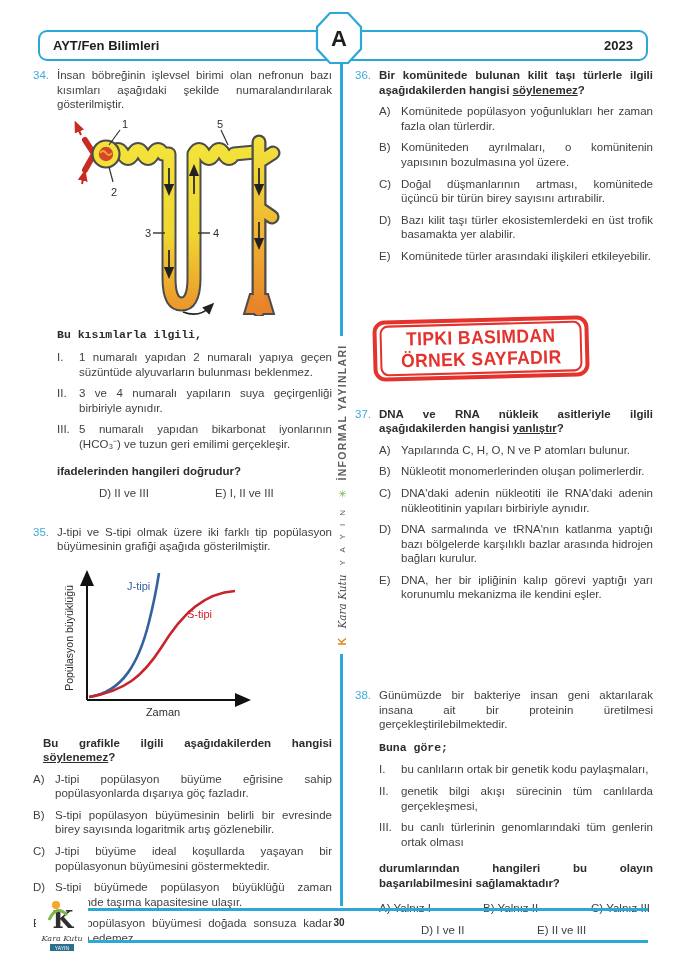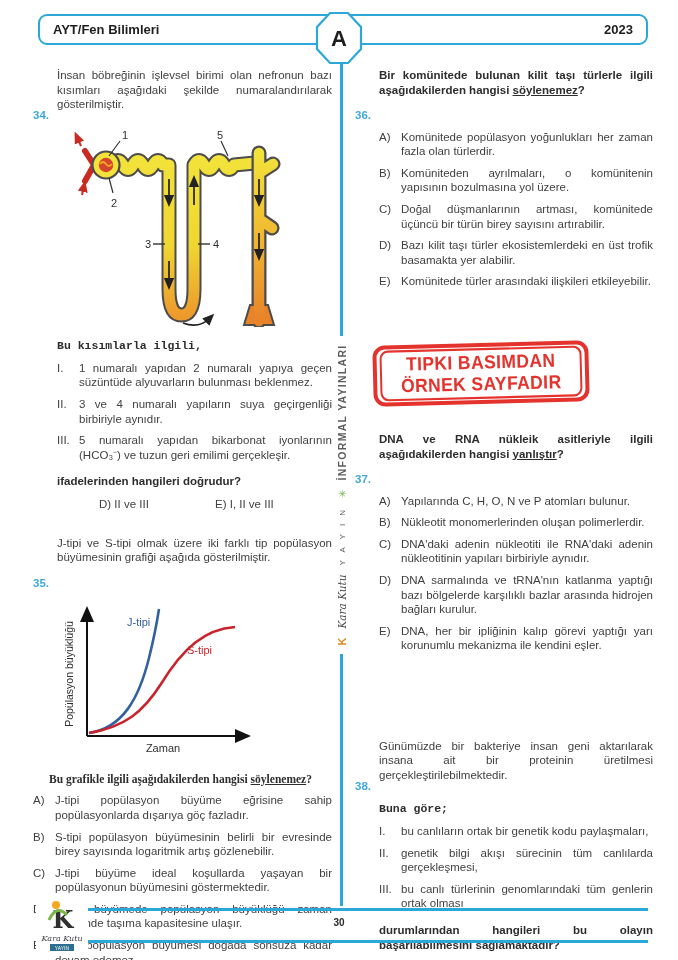--- a/index.html
+++ b/index.html
@@ -1,29 +1,29 @@
 <!DOCTYPE html>
 <html><head>
 <meta charset="utf-8">
 <style>
   html,body{margin:0;padding:0;background:#e9e9e9;}
   .page{position:relative;width:678px;height:960px;background:#ffffff;margin:0 auto;
         font-family:"Liberation Sans",sans-serif;color:#3f3f3f;overflow:hidden;}
   
-  .hdr{position:absolute;left:38px;right:30px;top:14px;height:27px;border:2px solid #2BA8D8;
+  .hdr{position:absolute;left:38px;right:30px;top:30px;height:27px;border:2px solid #2BA8D8;
        border-radius:9px;display:flex;align-items:center;justify-content:space-between;
        padding:0 13px;font-weight:bold;font-size:13px;color:#1e1e1e;background:#fff;}
   .octa{position:absolute;left:50%;top:11px;transform:translateX(-50%);width:48px;height:54px;}
   .octa svg{display:block;}
   
   .colL{position:absolute;left:33px;top:68px;width:299px;}
   .colR{position:absolute;left:355px;top:68px;width:298px;}
   .q{font-size:11.5px;line-height:14.6px;text-align:justify;}
   .qhead{display:flex;}
-  .qnum{color:#3FA9D9;font-weight:bold;width:24px;flex:none;margin-top:40px;}
+  .qnum{color:#3FA9D9;font-weight:normal;width:24px;flex:none;}
   .qtext{flex:1;}
   .b{font-weight:bold;color:#2d2d2d;}
   .ul{text-decoration:underline;}
   .p{margin:0;}
   .lead{margin:9px 0 2px 24px;font-family:Liberation Mono, monospace;}
   .item{display:flex;margin:7px 0 7px 24px;}
   .rn{width:22px;flex:none;}
   .it{flex:1;text-align:justify;}
   .stem{margin:12px 0 2px 24px;}
   .row3{display:flex;margin:10px 0 0 24px;}
@@ -180,21 +180,21 @@
           <path d="M50,140 L206,140" stroke="#111" stroke-width="2" marker-end="url(#ax)"></path>
           <path d="M52,137 C86,132 102,102 112,62 C117,42 120,26 122,13" fill="none" stroke="#33619E" stroke-width="2.6"></path>
           <path d="M52,137 C88,131 106,116 124,88 C146,52 168,33 198,31" fill="none" stroke="#C8242C" stroke-width="2.6"></path>
           <text x="36" y="78" transform="rotate(-90 36 78)" text-anchor="middle" font-size="10.5" fill="#2f2f2f">Popülasyon büyüklüğü</text>
           <text x="126" y="156" text-anchor="middle" font-size="11" fill="#2f2f2f">Zaman</text>
           <text x="90" y="30" font-size="11" fill="#33619E">J-tipi</text>
           <text x="150" y="58" font-size="11" fill="#C8242C">S-tipi</text>
         </svg>
       </div>
 
-      <p class="p b stem" style="margin-left:16px;font-family:Liberation Serif, serif;"><span>Bu grafikle ilgili aşağıdakilerden hangisi </span><span class="ul">söylenemez</span><span>?</span></p>
+      <p class="p b stem" style="margin-left:10px;"><span>Bu grafikle ilgili aşağıdakilerden hangisi </span><span class="ul">söylenemez</span><span>?</span></p>
       <div class="optlist" style="margin-left:0;">
         <div class="opt">
             <span class="ol">A)</span>
             <span class="ot">J-tipi popülasyon büyüme eğrisine sahip popülasyonlarda dışarıya göç fazladır.</span>
           </div>
         <div class="opt">
             <span class="ol">B)</span>
             <span class="ot">S-tipi popülasyon büyümesinin belirli bir evresinde birey sayısında logaritmik artış gözlenebilir.</span>
           </div>
         <div class="opt">

